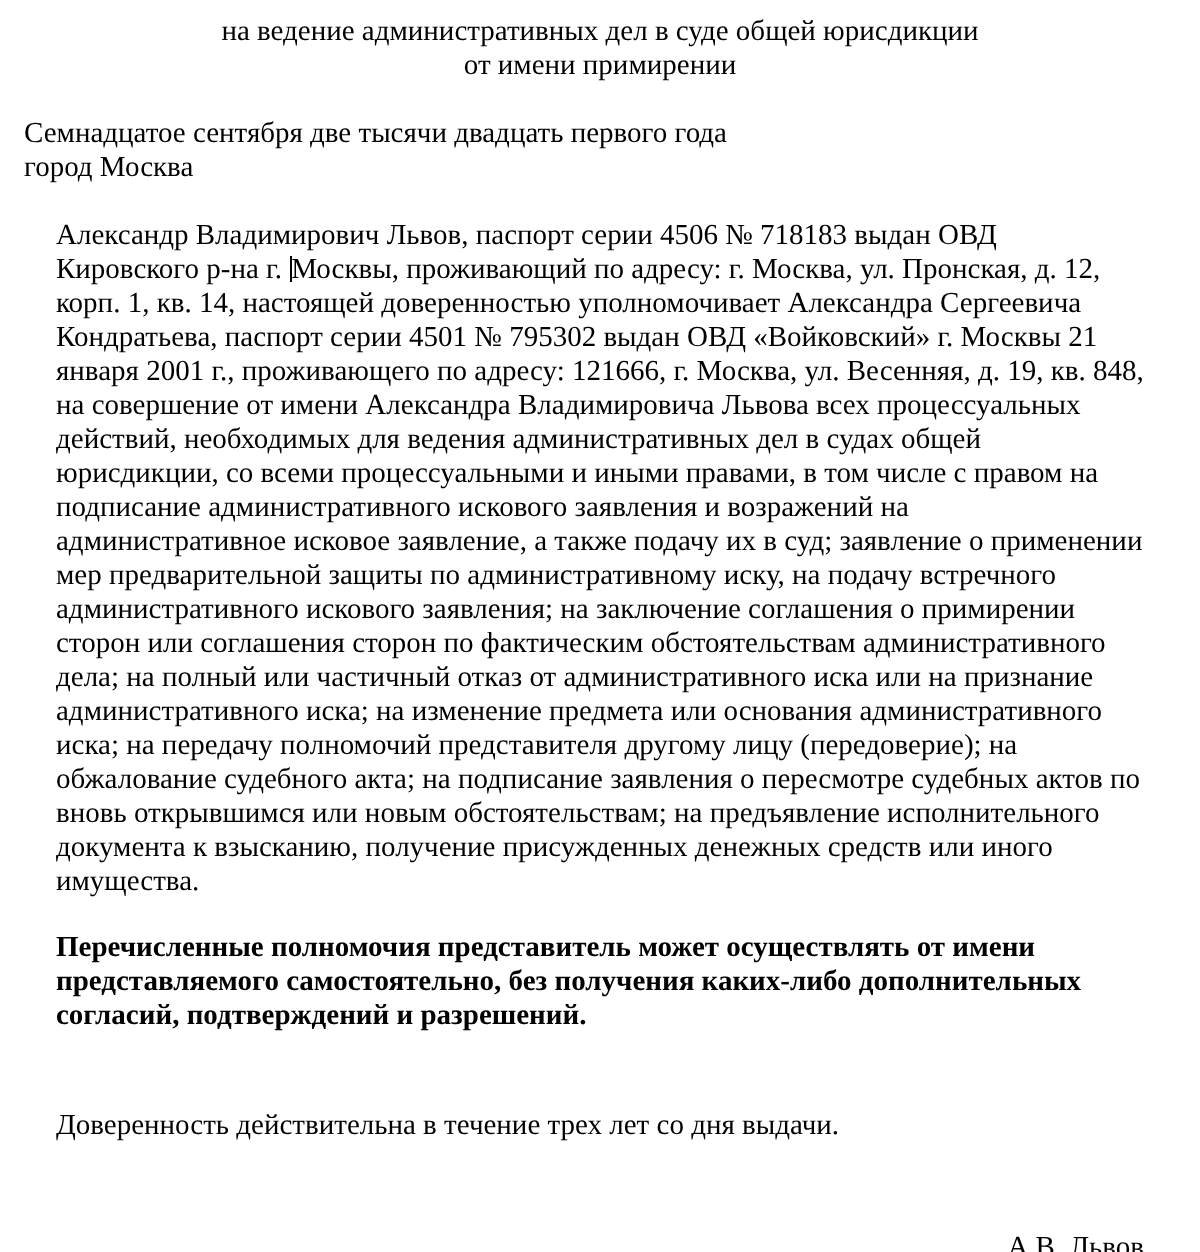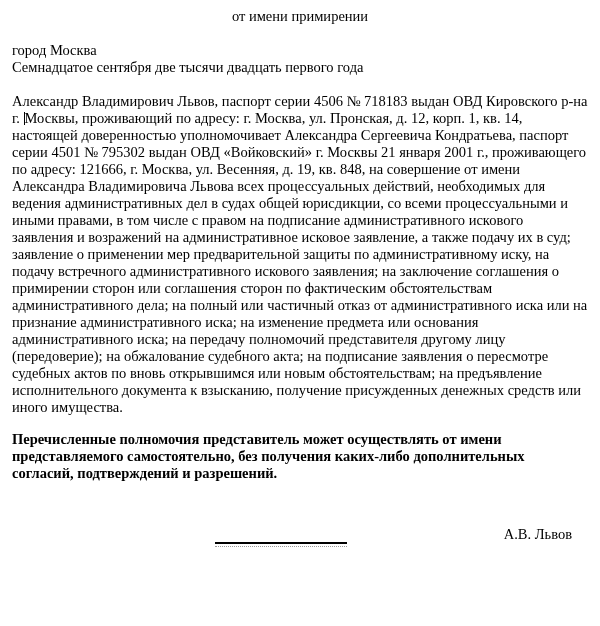--- a/index.html
+++ b/index.html
@@ -9,21 +9,21 @@
     background: #ffffff;
     color: #000000;
     font-family: "Liberation Serif", "DejaVu Serif", serif;
     font-size: 14.5px;
     line-height: 17px;
     overflow: hidden;
   }
   .page { padding: 8px 12px 0 12px; }
   .title-block { text-align: center; margin: 0 0 17px 0; }
   .date-block { margin: 0 0 17px 0; }
-  .para { margin: 0; text-align: left; }
+  .para { margin: 16px; text-align: left; }
   #para1 { margin-bottom: 15px; }
   #para2 { margin-bottom: 38px; font-weight: bold; }
   #para3 { margin-bottom: 0; }
   .caret {
     display: inline-block;
     width: 1px;
     height: 13px;
     background: #000;
     vertical-align: -2px;
   }
@@ -36,32 +36,34 @@
   .sig-solid { border-top: 2px solid #000; height: 0; }
   .sig-dotted { border-top: 1px dotted #9a9a9a; height: 0; margin-top: 2px; }
   .sig-name { margin-left: auto; margin-right: 16px; padding-bottom: 4px; }
 </style>
 </head>
 <body>
 
 <div class="page">
 
   <div class="title-block">
+    <div>на ведение административных дел в суде общей юрисдикции</div>
     <div>от имени примирении</div>
   </div>
 
   <div class="date-block">
+    <div>Семнадцатое сентября две тысячи двадцать первого года</div>
     <div>город Москва</div>
-    <div>Семнадцатое сентября две тысячи двадцать первого года</div>
   </div>
 
   <p class="para" id="para1"><span>Александр Владимирович Львов, паспорт серии 4506 № 718183 выдан ОВД Кировского р-на г. </span><span class="caret"></span><span>Москвы, проживающий по адресу: г. Москва, ул. Пронская, д. 12, корп. 1, кв. 14, настоящей доверенностью уполномочивает Александра Сергеевича Кондратьева, паспорт серии 4501 № 795302 выдан ОВД «Войковский» г. Москвы 21 января 2001 г., проживающего по адресу: 121666, г. Москва, ул. Весенняя, д. 19, кв. 848, на совершение от имени Александра Владимировича Львова всех процессуальных действий, необходимых для ведения административных дел в судах общей юрисдикции, со всеми процессуальными и иными правами, в том числе с правом на подписание административного искового заявления и возражений на административное исковое заявление, а также подачу их в суд; заявление о применении мер предварительной защиты по административному иску, на подачу встречного административного искового заявления; на заключение соглашения о примирении сторон или соглашения сторон по фактическим обстоятельствам административного дела; на полный или частичный отказ от административного иска или на признание административного иска; на изменение предмета или основания административного иска; на передачу полномочий представителя другому лицу (передоверие); на обжалование судебного акта; на подписание заявления о пересмотре судебных актов по вновь открывшимся или новым обстоятельствам; на предъявление исполнительного документа к взысканию, получение присужденных денежных средств или иного имущества.</span></p>
 
   <p class="para" id="para2">Перечисленные полномочия представитель может осуществлять от имени представляемого самостоятельно, без получения каких-либо дополнительных согласий, подтверждений и разрешений.</p>
 
+  <p class="para" id="para3">Доверенность действительна в течение трех лет со дня выдачи.</p>
 
   <div class="signature-row">
     <div class="sig-line-wrap">
       <div class="sig-solid"></div>
       <div class="sig-dotted"></div>
     </div>
     <div class="sig-name">А.В. Львов</div>
   </div>
 
 </div>

